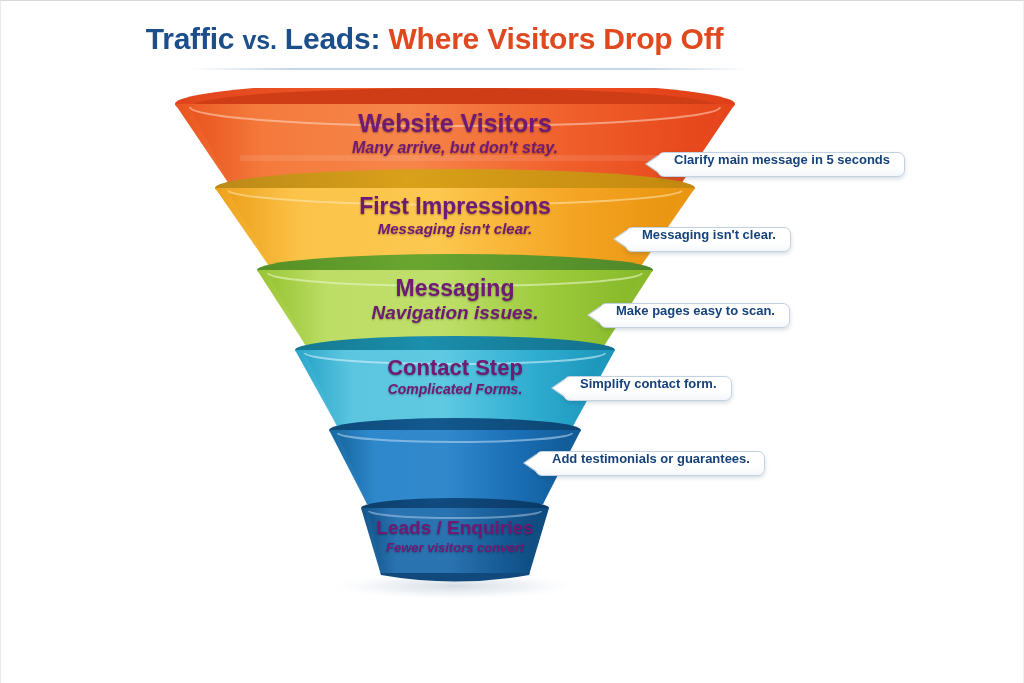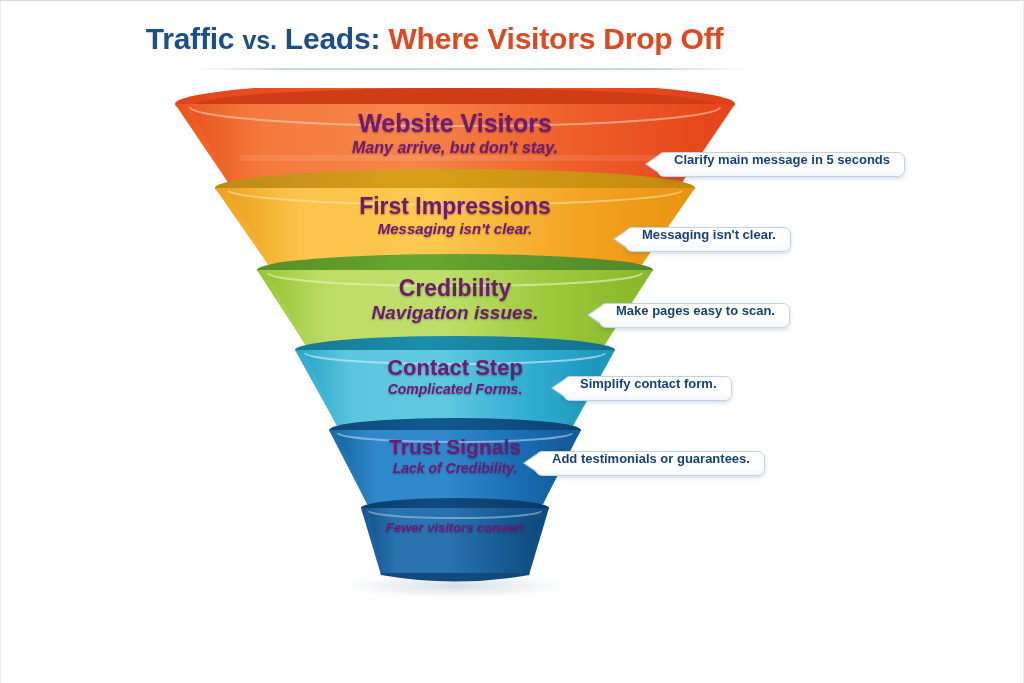--- a/index.html
+++ b/index.html
@@ -307,35 +307,32 @@
     <div class="layer-title" style="font-size:25px;">Website Visitors</div>
     <div class="layer-sub" style="font-size:16px;">Many arrive, but don't stay.</div>
   </div>
 
   <div class="layer-text" style="left:215px; top:106px; width:480px;">
     <div class="layer-title" style="font-size:23px;">First Impressions</div>
     <div class="layer-sub" style="font-size:15px;">Messaging isn't clear.</div>
   </div>
 
   <div class="layer-text" style="left:257px; top:188px; width:396px;">
-    <div class="layer-title" style="font-size:23px;">Credibility</div>
+    <div class="layer-title" style="font-size:23px;">Messaging</div>
     <div class="layer-sub" style="font-size:19px;">Navigation issues.</div>
   </div>
 
   <div class="layer-text" style="left:295px; top:268px; width:320px;">
     <div class="layer-title" style="font-size:22px;">Contact Step</div>
     <div class="layer-sub" style="font-size:14px;">Complicated Forms.</div>
   </div>
 
-  <div class="layer-text" style="left:329px; top:348px; width:252px;">
-    <div class="layer-title" style="font-size:21px;">Trust Signals</div>
-    <div class="layer-sub" style="font-size:14px;">Lack of Credibility.</div>
-  </div>
 
   <div class="layer-text" style="left:361px; top:430px; width:188px;">
+    <div class="layer-title" style="font-size:19px;">Leads / Enquiries</div>
     <div class="layer-sub" style="font-size:13px;">Fewer visitors convert</div>
   </div>
 </div>
 
 <div class="callout" style="left:657px; top:152px;">
   <span class="callout-label">Clarify main message in 5 seconds</span>
 </div>
 
 <div class="callout" style="left:625px; top:227px;">
   <span class="callout-label">Messaging isn't clear.</span>

